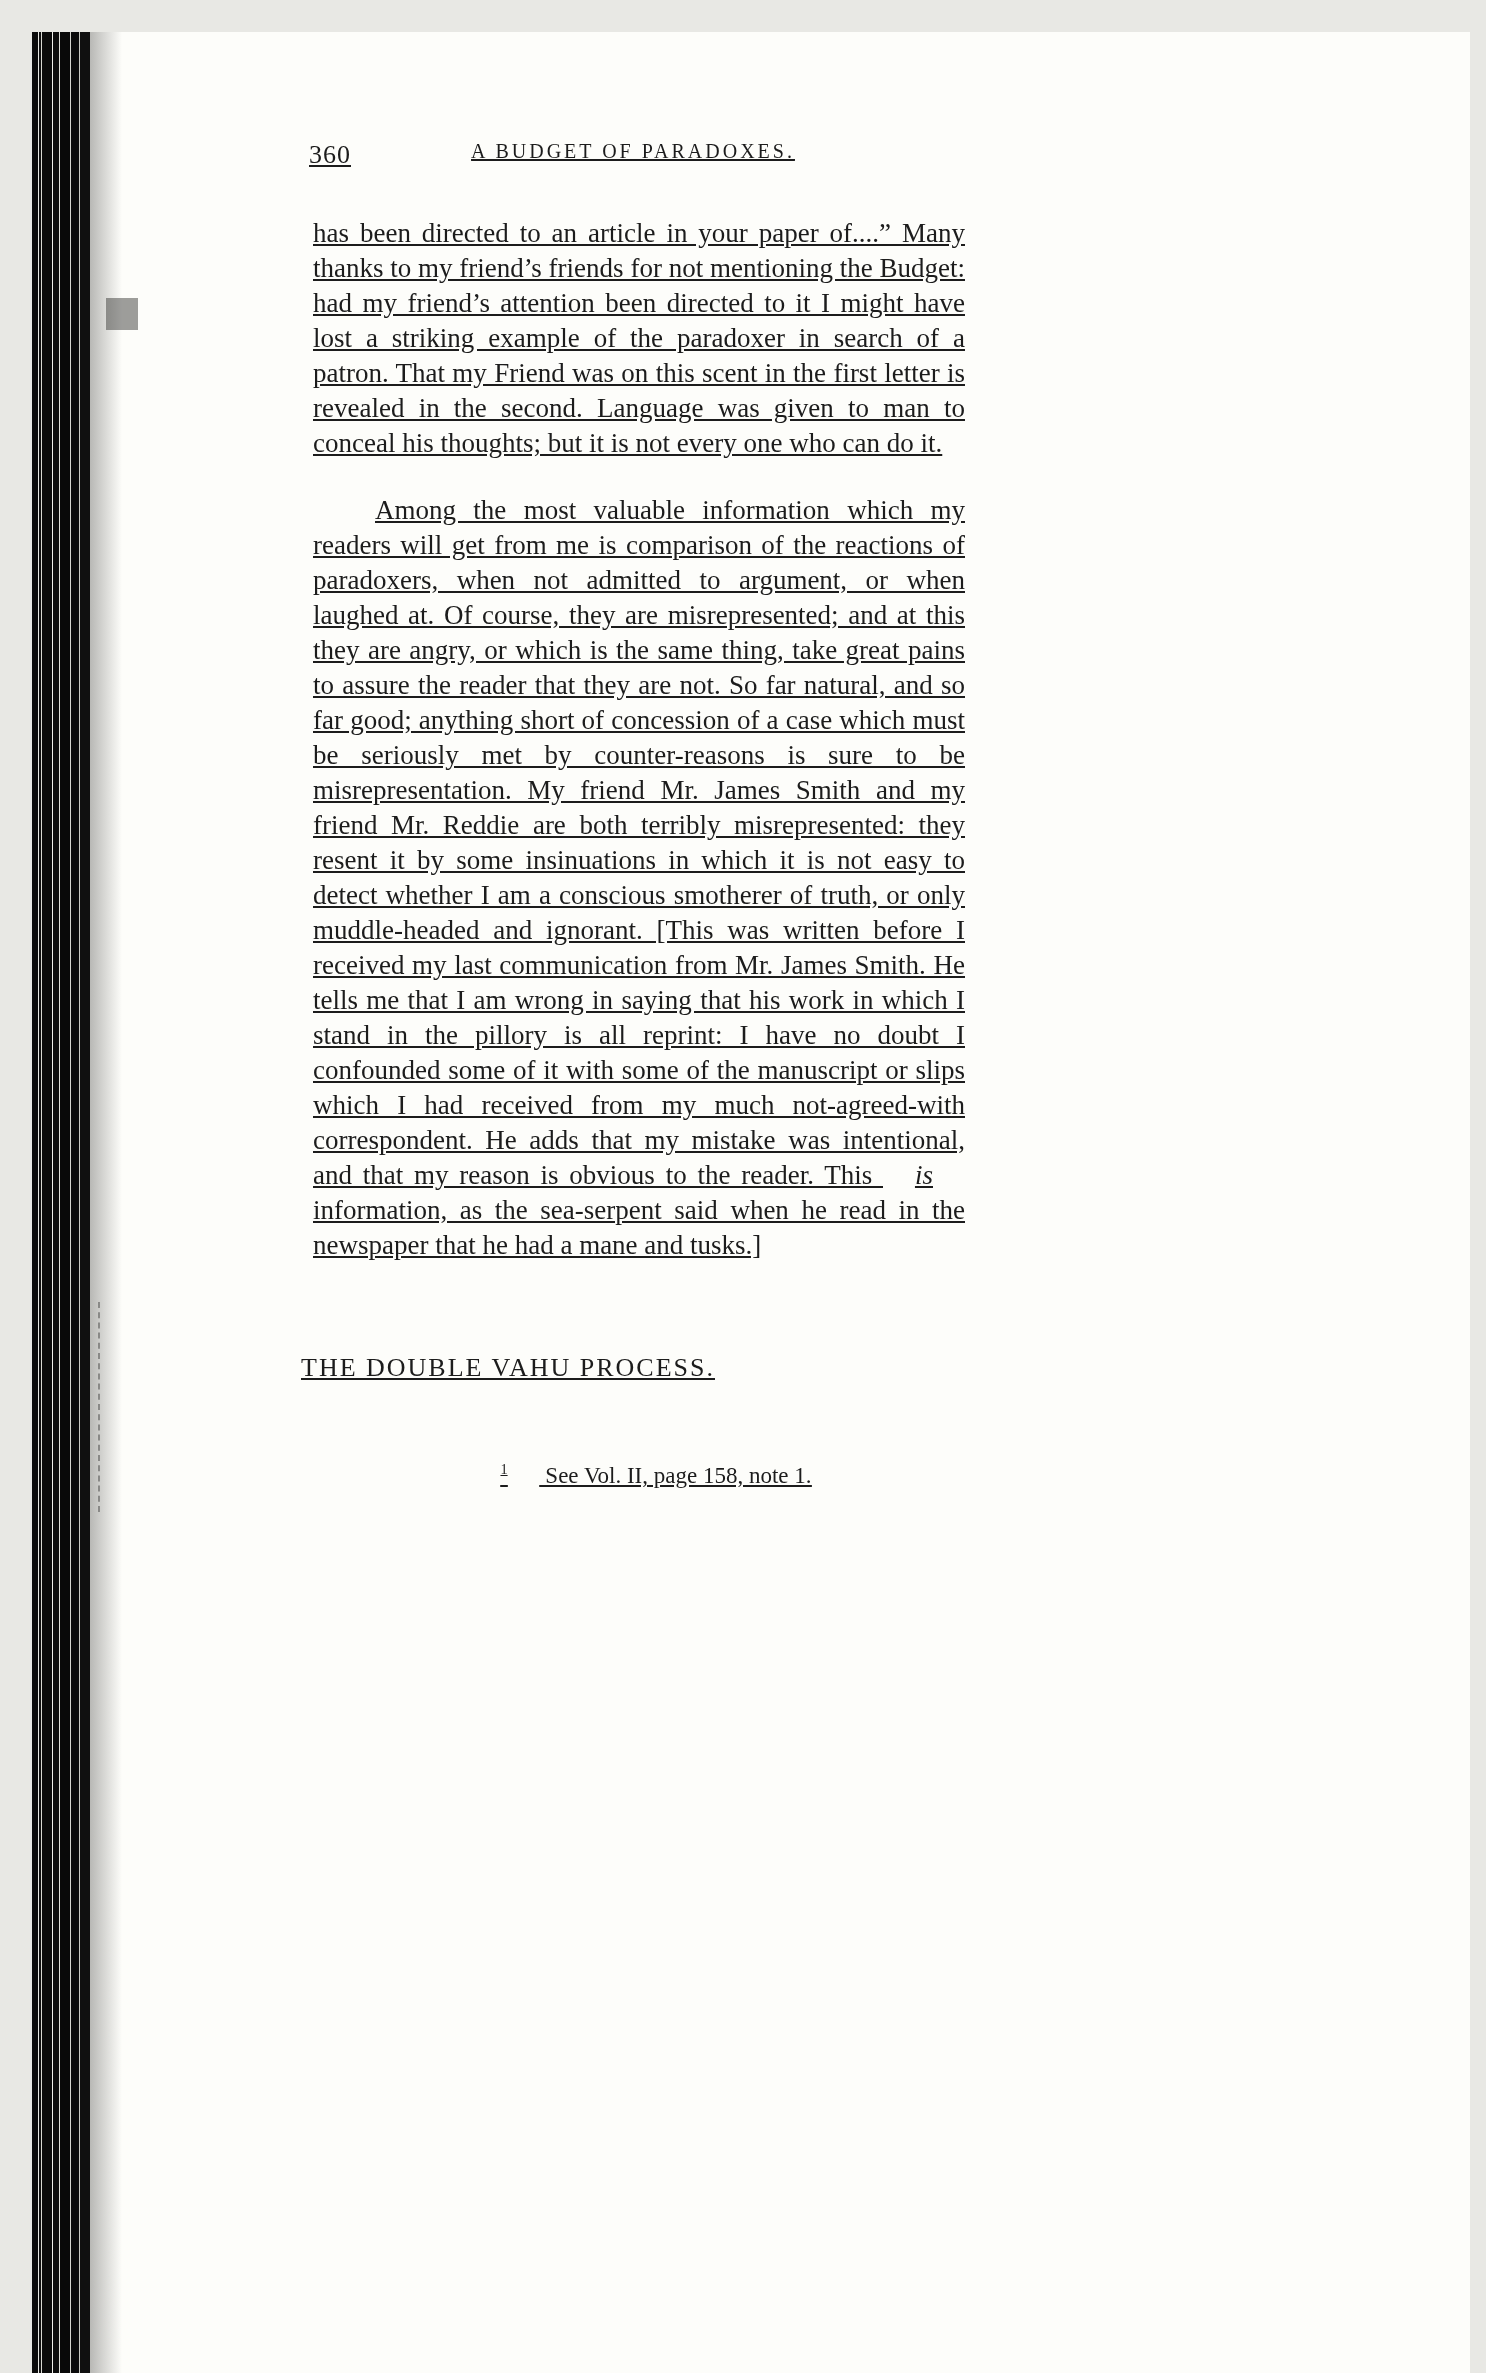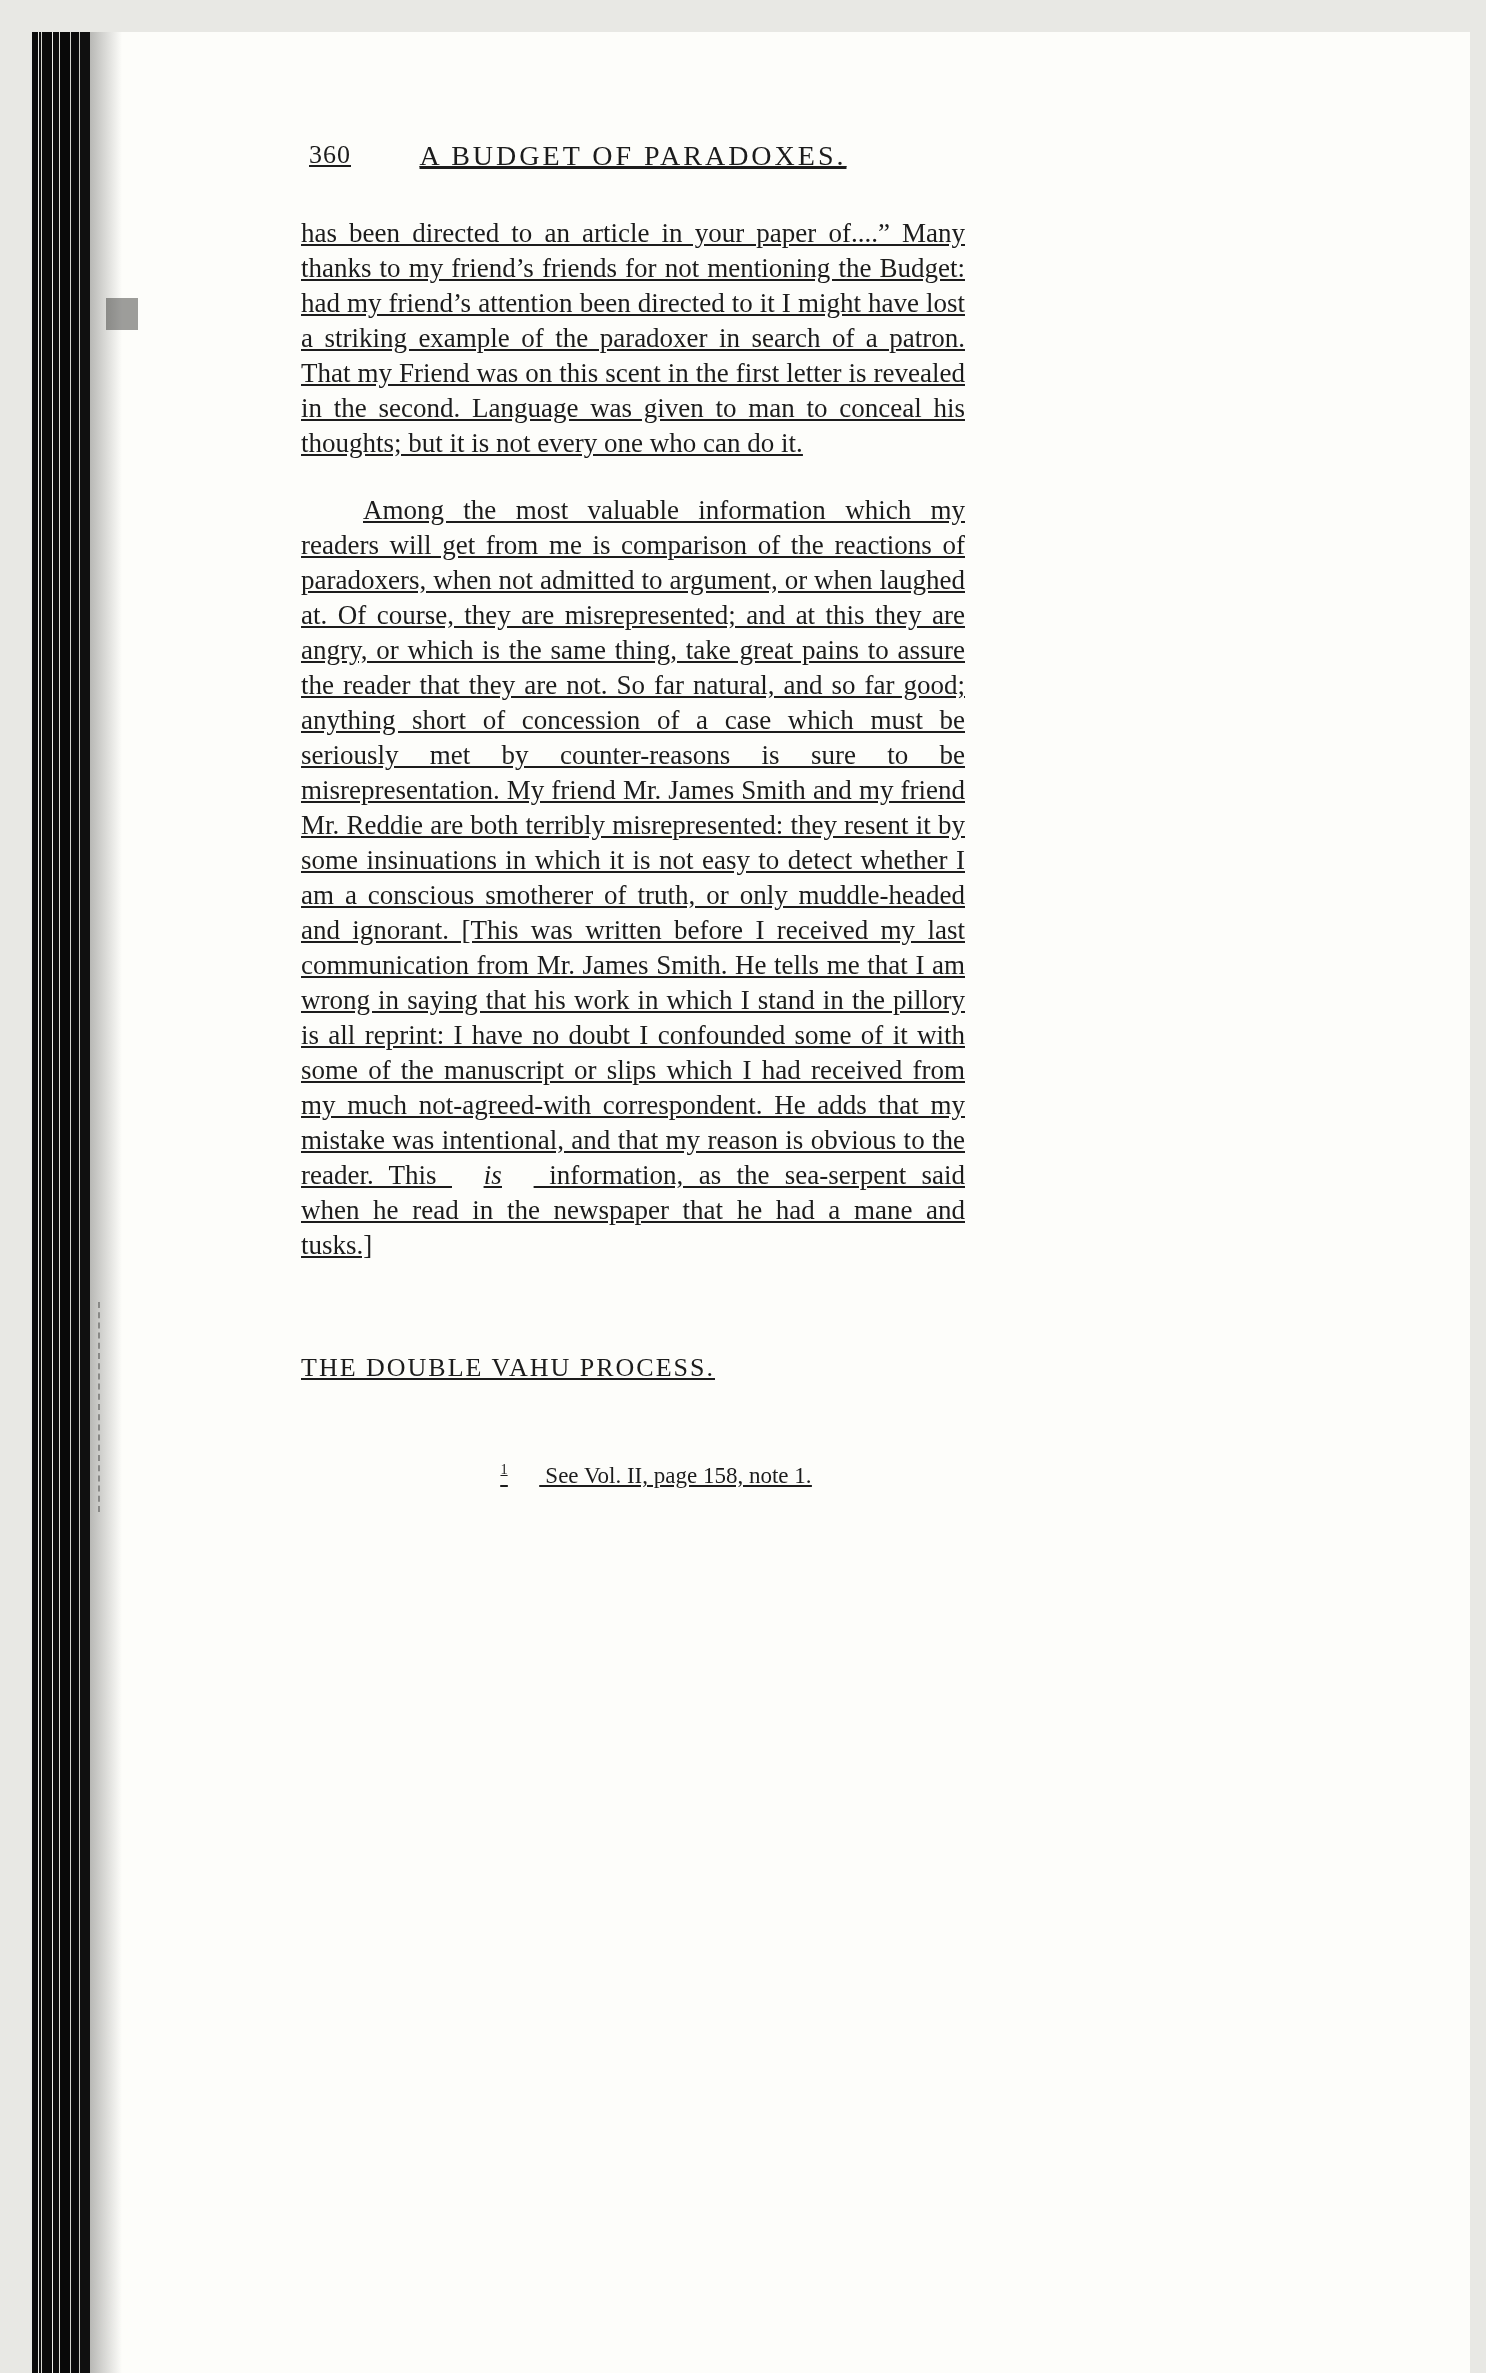--- a/index.html
+++ b/index.html
@@ -64,28 +64,29 @@
     margin-bottom: 44px;
     height: 30px;
   }
   .page-num {
     position: absolute;
     left: 8px; top: 0;
     font-size: 26px;
     letter-spacing: 1px;
   }
   .running-title {
-    font-size: 28px;
+    font-size: 20px;
     letter-spacing: 3px;
     margin-top: 24px;
   }
   .para {
     font-size: 27px;
     line-height: 35px;
     text-align: justify;
+    margin-left: 12px;
   }
   .indent { text-indent: 46px; }
   .no-indent { text-indent: 0; }
   .section-heading {
     font-size: 26px;
     font-weight: normal;
     text-align: left;
     letter-spacing: 2px;
     margin: 58px 0 46px 0;
   }

